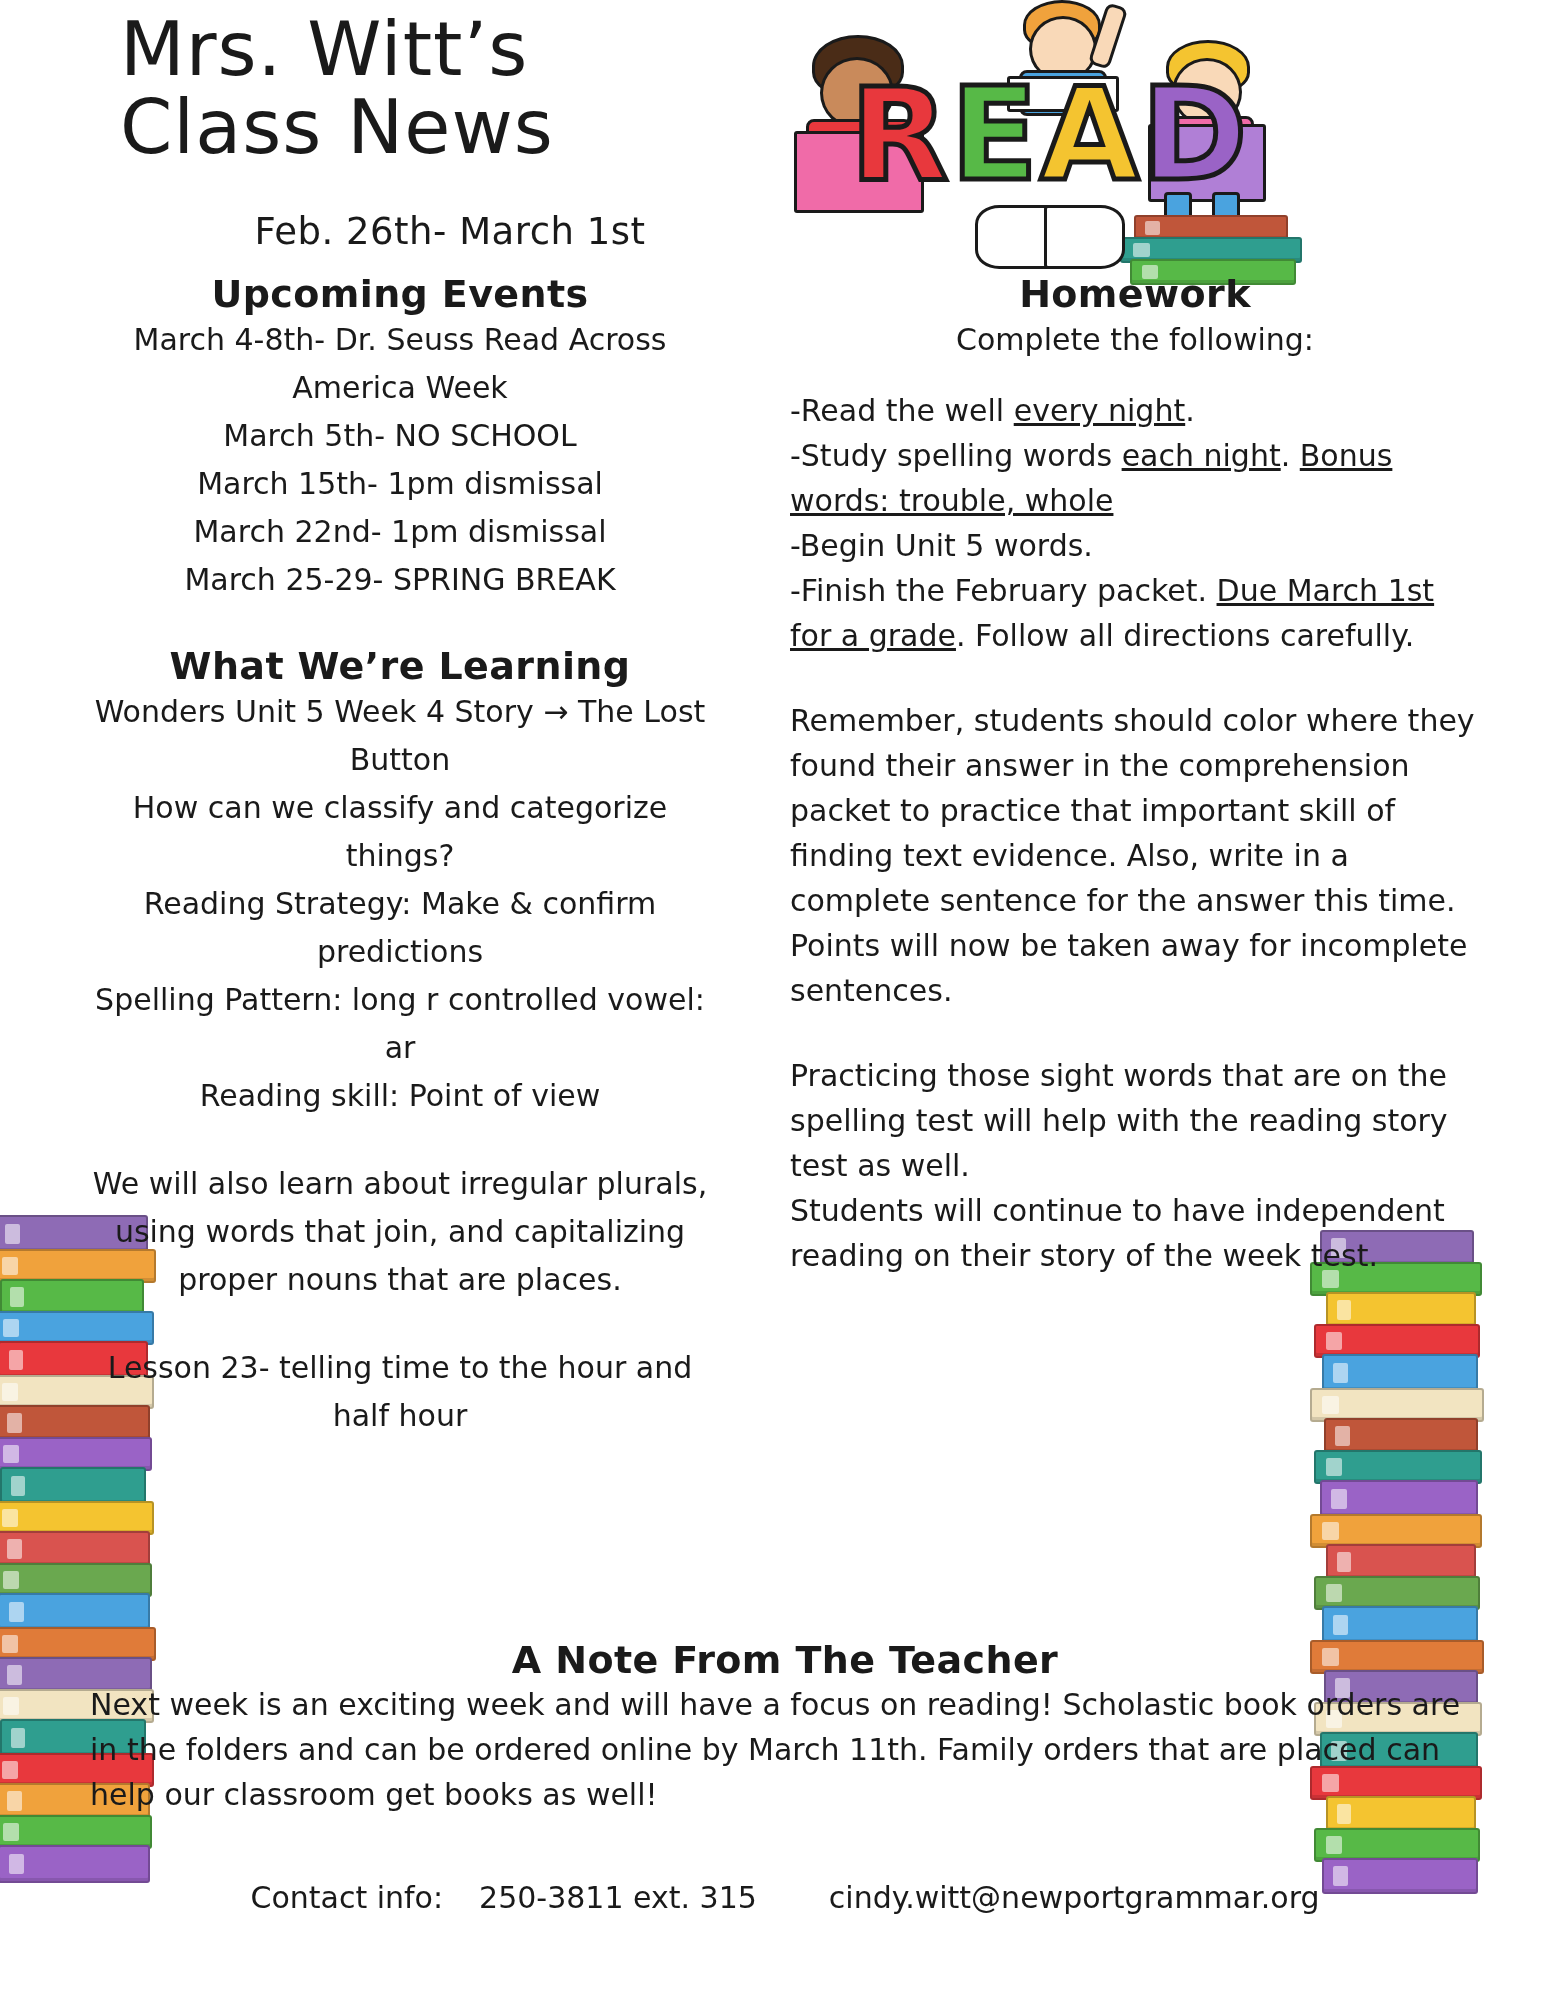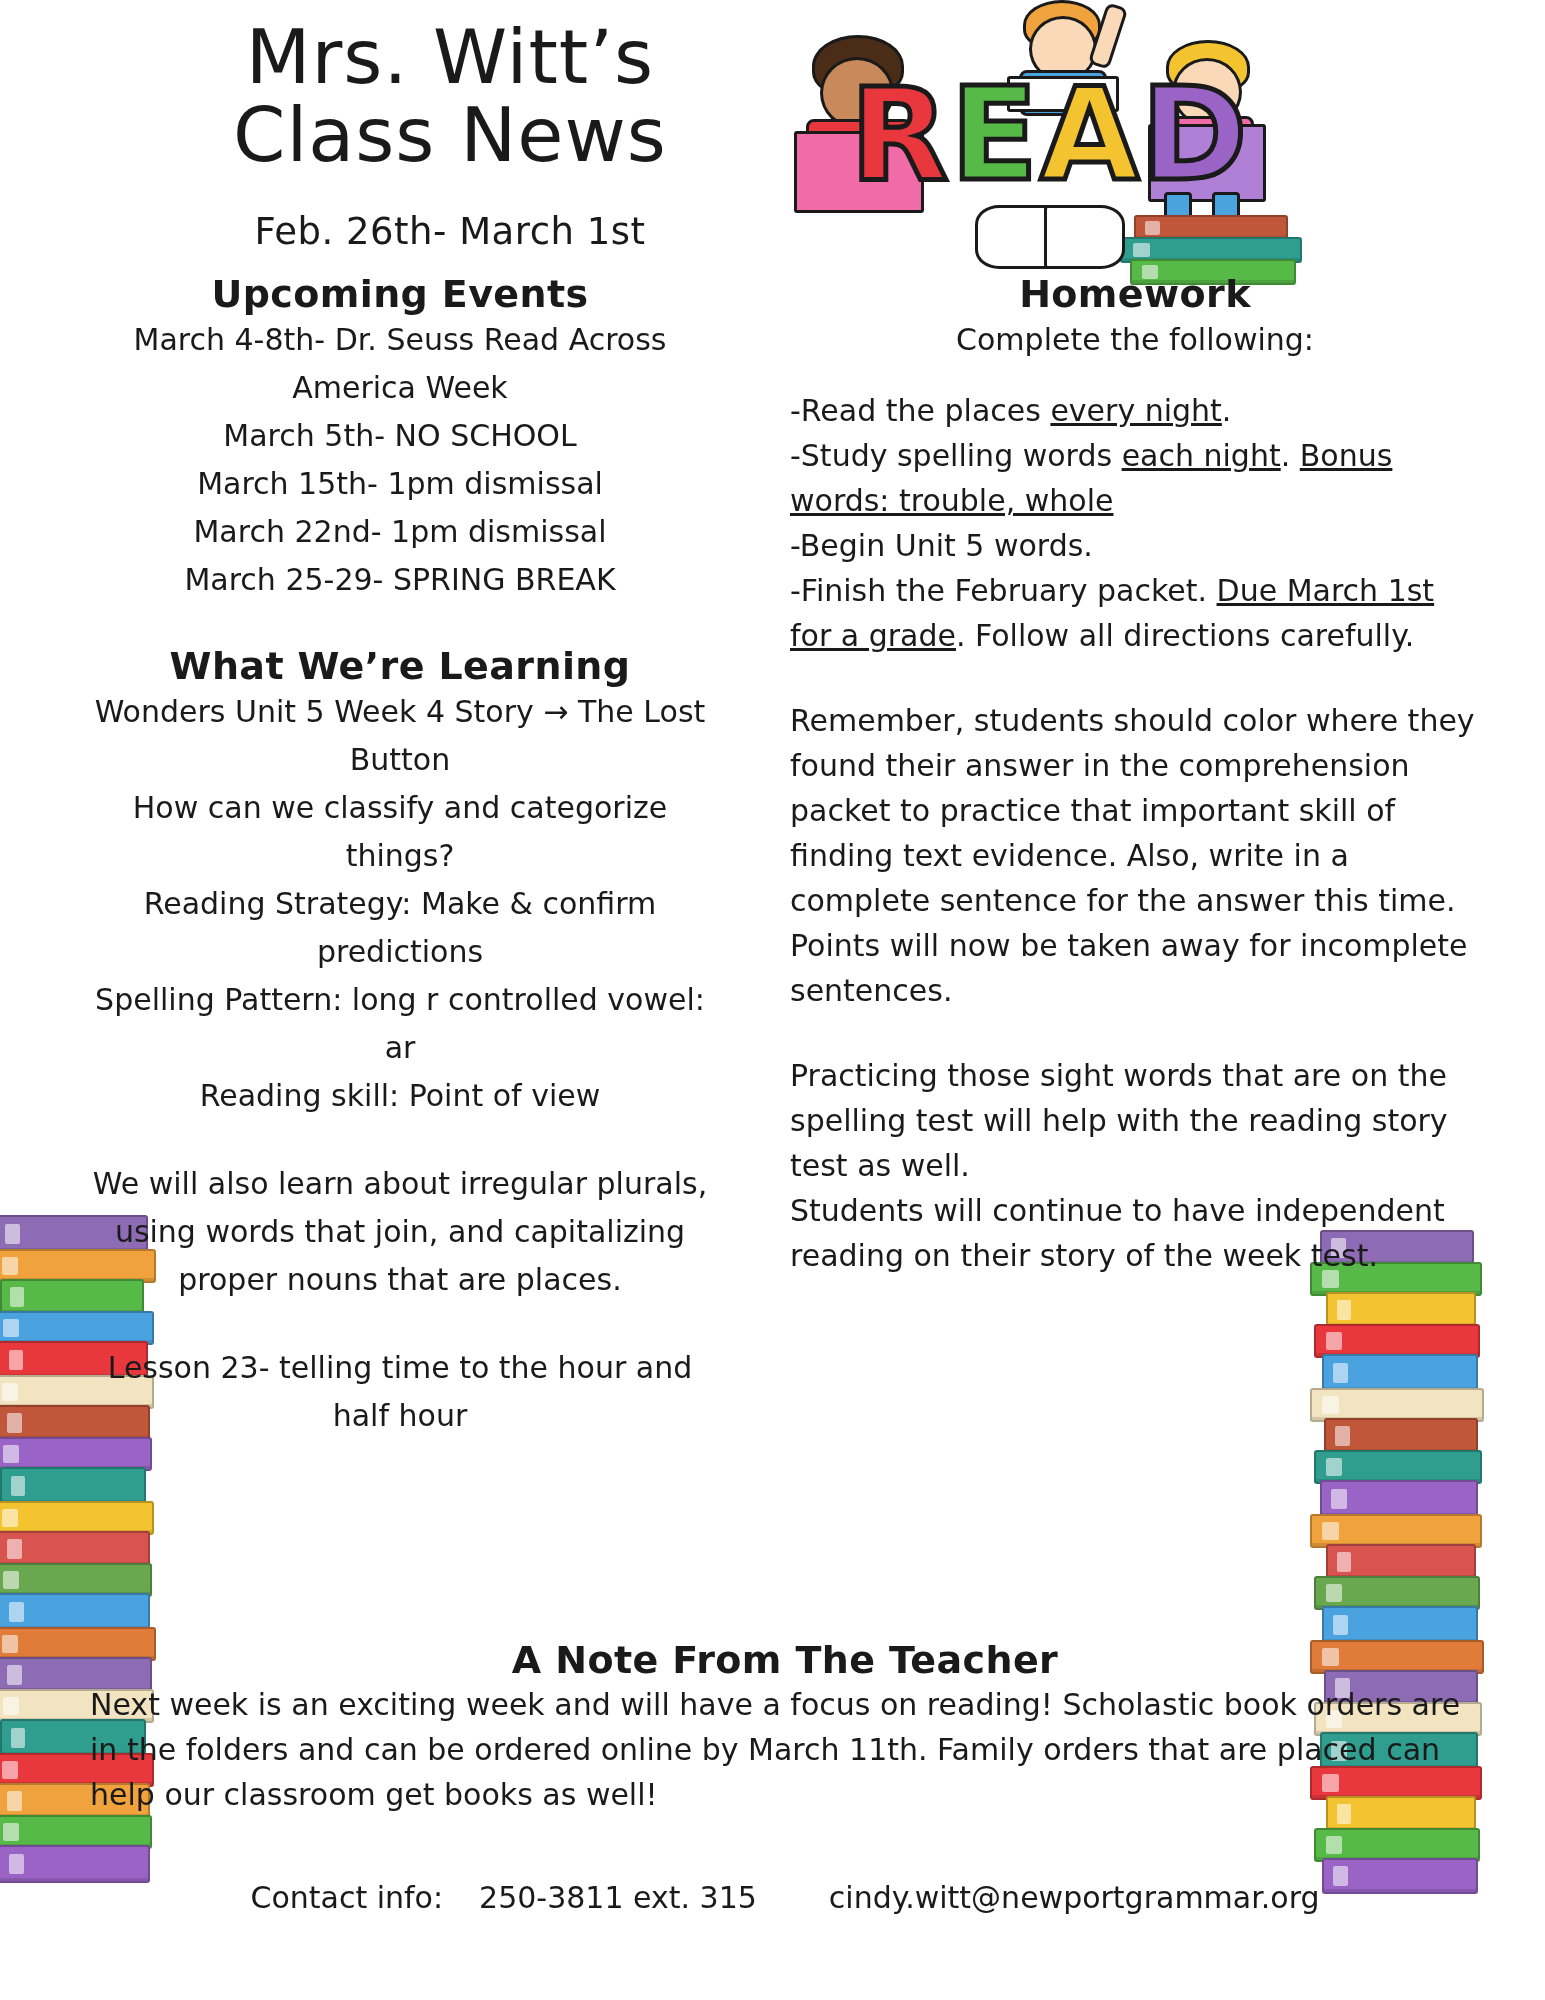--- a/index.html
+++ b/index.html
@@ -128,26 +128,25 @@
   .content {
     position: relative;
     z-index: 5;
   }
 
   .title {
     position: absolute;
     left: 120px;
     top: 10px;
     width: 660px;
-    text-align: center;
+    text-align: left;
     font-size: 75px;
     line-height: 78px;
     font-weight: 500;
     letter-spacing: 1px;
-    margin-top: 8px;
   }
   .subtitle {
     position: absolute;
     left: 120px;
     top: 210px;
     width: 660px;
     text-align: center;
     font-size: 37px;
     letter-spacing: 0.5px;
   }
@@ -347,21 +346,21 @@
     <div class="col-right">
 
       <div class="h2">Homework</div>
 
       <div class="center-block">Complete the following:</div>
 
       <div class="spacer-sm"></div>
 
       <div class="left-block">
         <div>
-          <span>-Read the places </span><span class="u">every night</span><span>.</span>
+          <span>-Read the well </span><span class="u">every night</span><span>.</span>
         </div>
         <div>
           <span>-Study spelling words </span><span class="u">each night</span><span>. </span><span class="u">Bonus words: trouble, whole</span>
         </div>
         <div>
           <span>-Begin Unit 5 words.</span>
         </div>
         <div>
           <span>-Finish the February packet. </span><span class="u">Due March 1st for a grade</span><span>. Follow all directions carefully.</span>
         </div>

